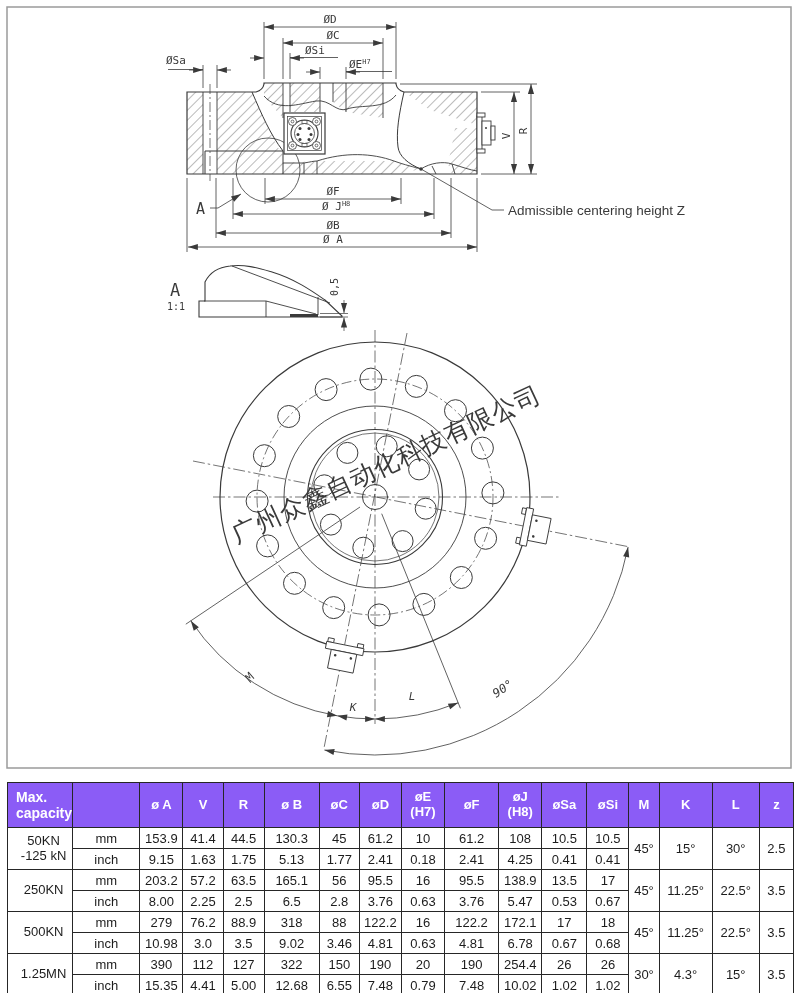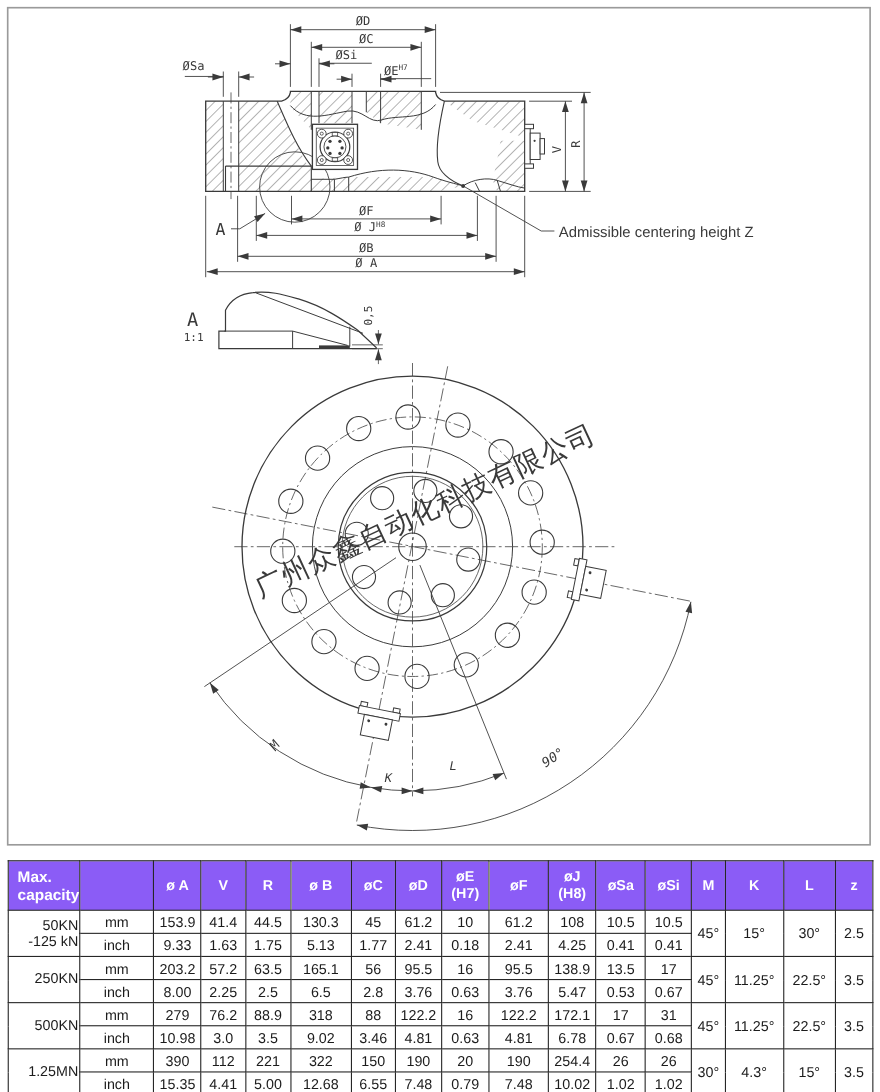--- a/index.html
+++ b/index.html
@@ -7,21 +7,21 @@
        font-family:"Liberation Sans",sans-serif;}
   #drawing-svg{position:absolute;left:0;top:0;}
   .tblwrap{position:absolute;left:7px;top:782px;width:787px;}
   table.spec{border-collapse:collapse;table-layout:fixed;width:787px;
              font-family:"Liberation Sans",sans-serif;color:#1c1c1c;}
   table.spec th,table.spec td{border:1px solid #262626;overflow:hidden;white-space:nowrap;}
   table.spec th{background:#8b5cf6;color:#ffffff;font-weight:bold;font-size:13px;
                 text-align:center;vertical-align:middle;padding:6px 1px;height:32px;line-height:1.15;}
   table.spec th.cap{text-align:left;padding-left:8px;font-size:14px;}
   table.spec td{font-size:13px;text-align:center;vertical-align:middle;height:20px;padding:0 1px;}
-  table.spec td.cap{text-align:right;padding-left:8px;line-height:1.15;}
+  table.spec td.cap{text-align:center;padding-left:8px;line-height:1.15;}
   .svgtext{font-family:"DejaVu Sans Mono",monospace;fill:#3a3a3a;}
   .notetext{font-family:"Liberation Sans",sans-serif;fill:#3a3a3a;}
 </style>
 </head>
 <body>
 
 <svg id="drawing-svg" width="800" height="778" viewBox="0 0 800 778">
   <defs>
     <marker id="ma" viewBox="0 0 10 10" refX="9.5" refY="5" markerWidth="11" markerHeight="11" markerUnits="userSpaceOnUse" orient="auto-start-reverse">
       <path d="M0.5,2.2 L9.5,5 L0.5,7.8 Z" fill="#3a3a3a"></path>
@@ -359,21 +359,21 @@
       <td>108</td>
       <td>10.5</td>
       <td>10.5</td>
       <td rowspan="2">45°</td>
       <td rowspan="2">15°</td>
       <td rowspan="2">30°</td>
       <td rowspan="2">2.5</td>
     </tr>
     <tr>
       <td>inch</td>
-      <td>9.33</td>
+      <td>9.15</td>
       <td>1.63</td>
       <td>1.75</td>
       <td>5.13</td>
       <td>1.77</td>
       <td>2.41</td>
       <td>0.18</td>
       <td>2.41</td>
       <td>4.25</td>
       <td>0.41</td>
       <td>0.41</td>
@@ -425,21 +425,21 @@
       <td>279</td>
       <td>76.2</td>
       <td>88.9</td>
       <td>318</td>
       <td>88</td>
       <td>122.2</td>
       <td>16</td>
       <td>122.2</td>
       <td>172.1</td>
       <td>17</td>
-      <td>31</td>
+      <td>18</td>
       <td rowspan="2">45°</td>
       <td rowspan="2">11.25°</td>
       <td rowspan="2">22.5°</td>
       <td rowspan="2">3.5</td>
     </tr>
     <tr>
       <td>inch</td>
       <td>10.98</td>
       <td>3.0</td>
       <td>3.5</td>
@@ -454,21 +454,21 @@
     </tr>
 
     <tr>
       <td class="cap" rowspan="2">
         <div>1.25MN</div>
             <div></div>
       </td>
       <td>mm</td>
       <td>390</td>
       <td>112</td>
-      <td>221</td>
+      <td>127</td>
       <td>322</td>
       <td>150</td>
       <td>190</td>
       <td>20</td>
       <td>190</td>
       <td>254.4</td>
       <td>26</td>
       <td>26</td>
       <td rowspan="2">30°</td>
       <td rowspan="2">4.3°</td>

